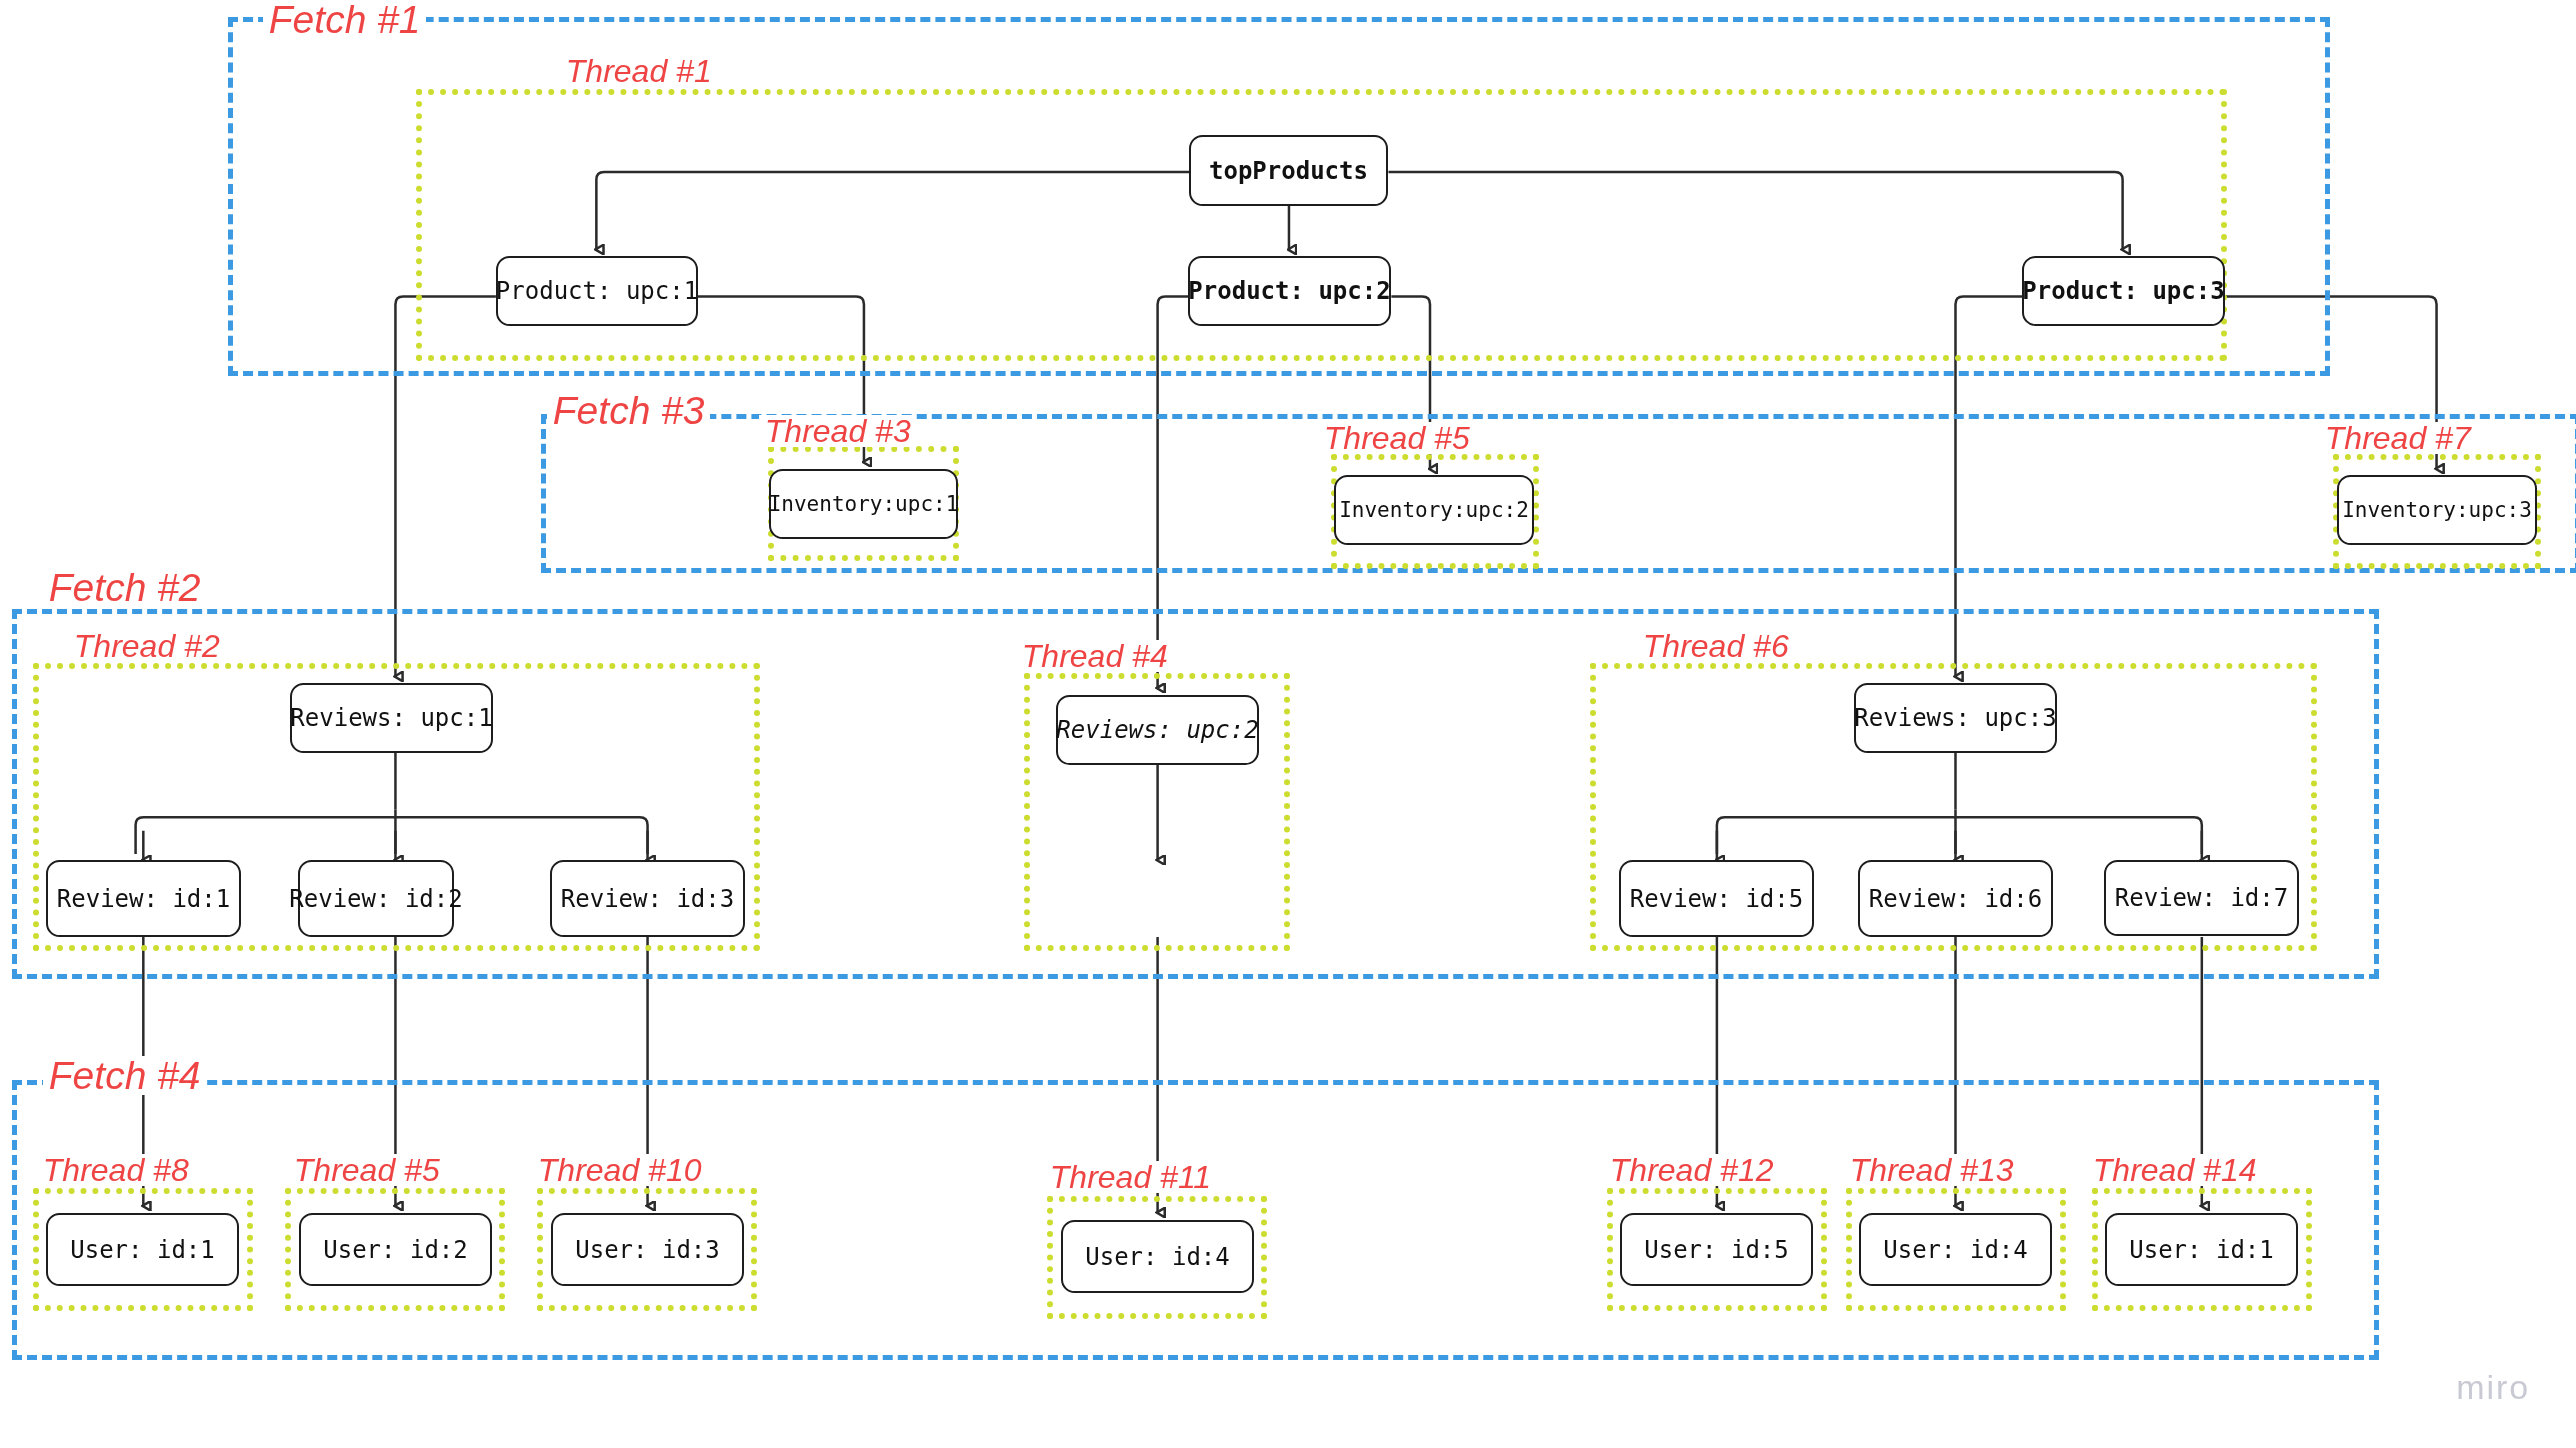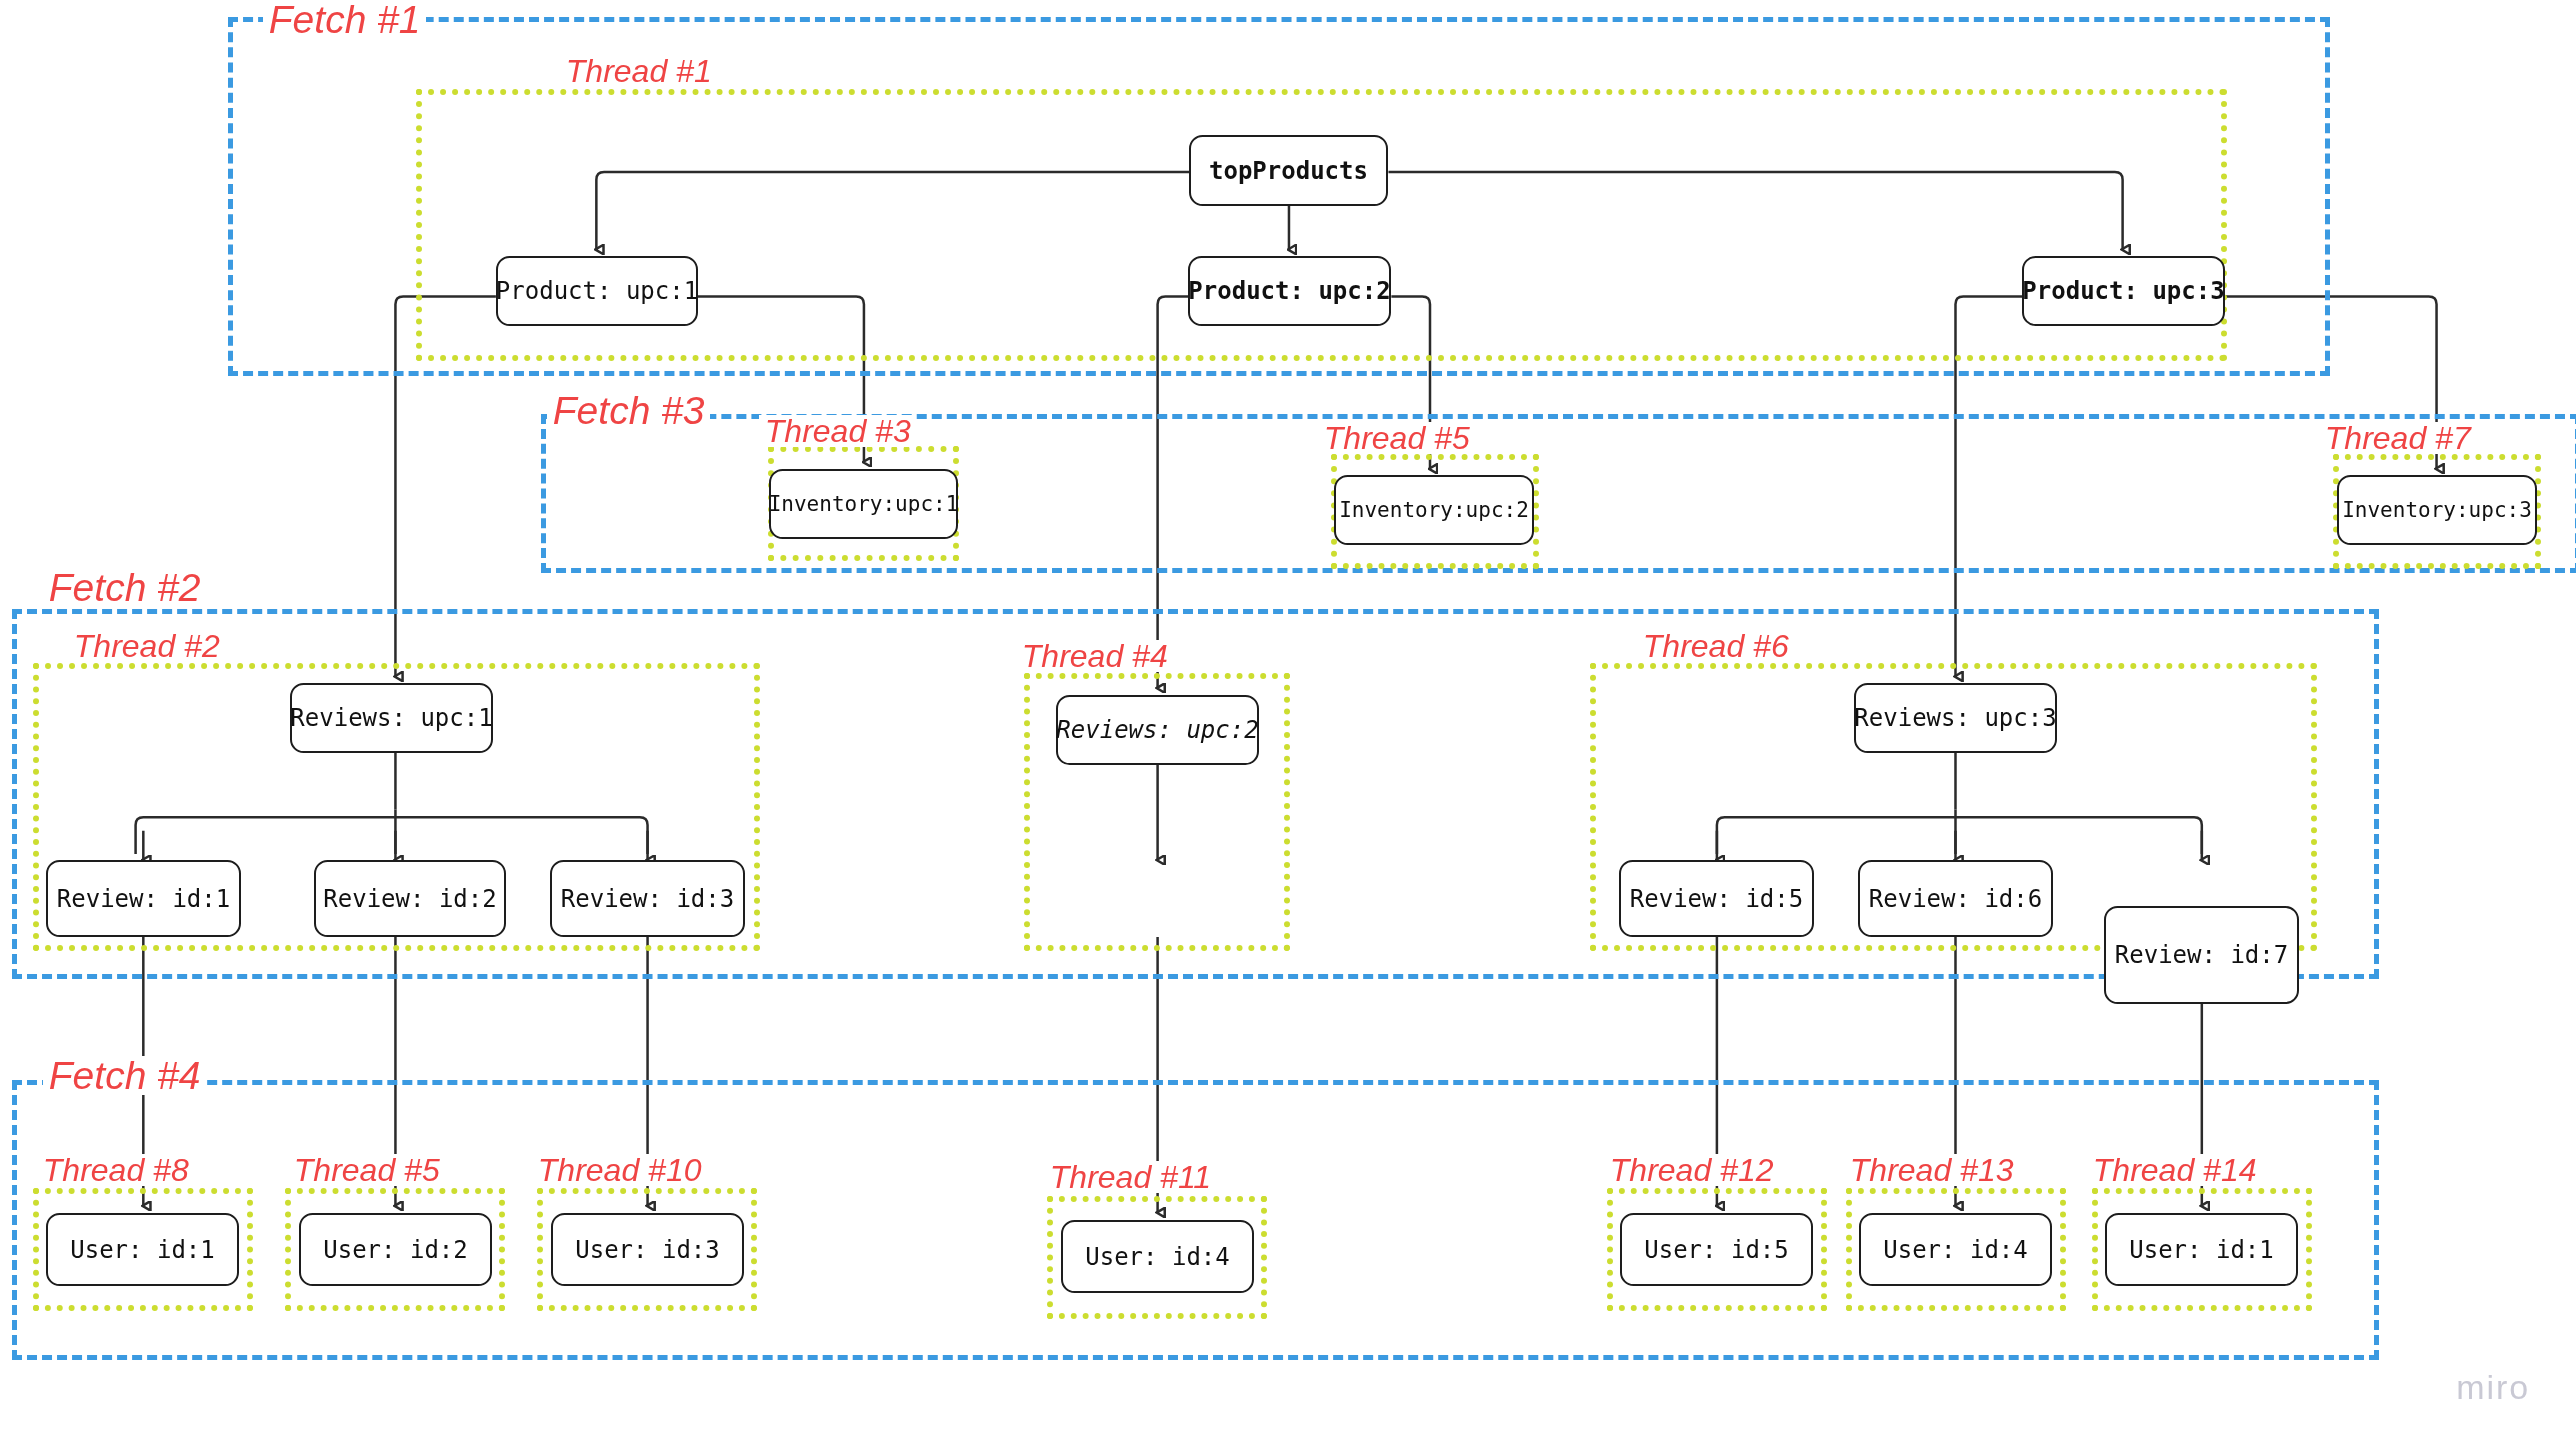--- a/index.html
+++ b/index.html
@@ -142,25 +142,25 @@
 
   <div class="node small-txt" style="left:769px;top:469px;width:189px;height:70px;">Inventory:upc:1</div>
   <div class="node small-txt" style="left:1334px;top:475px;width:200px;height:70px;">Inventory:upc:2</div>
   <div class="node small-txt" style="left:2337px;top:475px;width:200px;height:70px;">Inventory:upc:3</div>
 
   <div class="node" style="left:290px;top:683px;width:203px;height:70px;">Reviews: upc:1</div>
   <div class="node" style="left:1056px;top:695px;width:203px;height:70px;font-style:italic;">Reviews: upc:2</div>
   <div class="node" style="left:1854px;top:683px;width:203px;height:70px;">Reviews: upc:3</div>
 
   <div class="node" style="left:46px;top:860px;width:195px;height:77px;">Review: id:1</div>
-  <div class="node" style="left:314px;top:860px;width:192px;height:77px;">Review: id:2</div>
+  <div class="node" style="left:298px;top:860px;width:156px;height:77px;">Review: id:2</div>
   <div class="node" style="left:550px;top:860px;width:195px;height:77px;">Review: id:3</div>
   <div class="node" style="left:1619px;top:860px;width:195px;height:77px;">Review: id:5</div>
   <div class="node" style="left:1858px;top:860px;width:195px;height:77px;">Review: id:6</div>
-  <div class="node" style="left:2104px;top:906px;width:195px;height:98px;">Review: id:7</div>
+  <div class="node" style="left:2104px;top:860px;width:195px;height:76px;">Review: id:7</div>
 
   <div class="node" style="left:46px;top:1213px;width:193px;height:73px;">User: id:1</div>
   <div class="node" style="left:299px;top:1213px;width:193px;height:73px;">User: id:2</div>
   <div class="node" style="left:551px;top:1213px;width:193px;height:73px;">User: id:3</div>
   <div class="node" style="left:1061px;top:1220px;width:193px;height:73px;">User: id:4</div>
   <div class="node" style="left:1620px;top:1213px;width:193px;height:73px;">User: id:5</div>
   <div class="node" style="left:1859px;top:1213px;width:193px;height:73px;">User: id:4</div>
   <div class="node" style="left:2105px;top:1213px;width:193px;height:73px;">User: id:1</div>
 
   <div id="watermark">miro</div>

